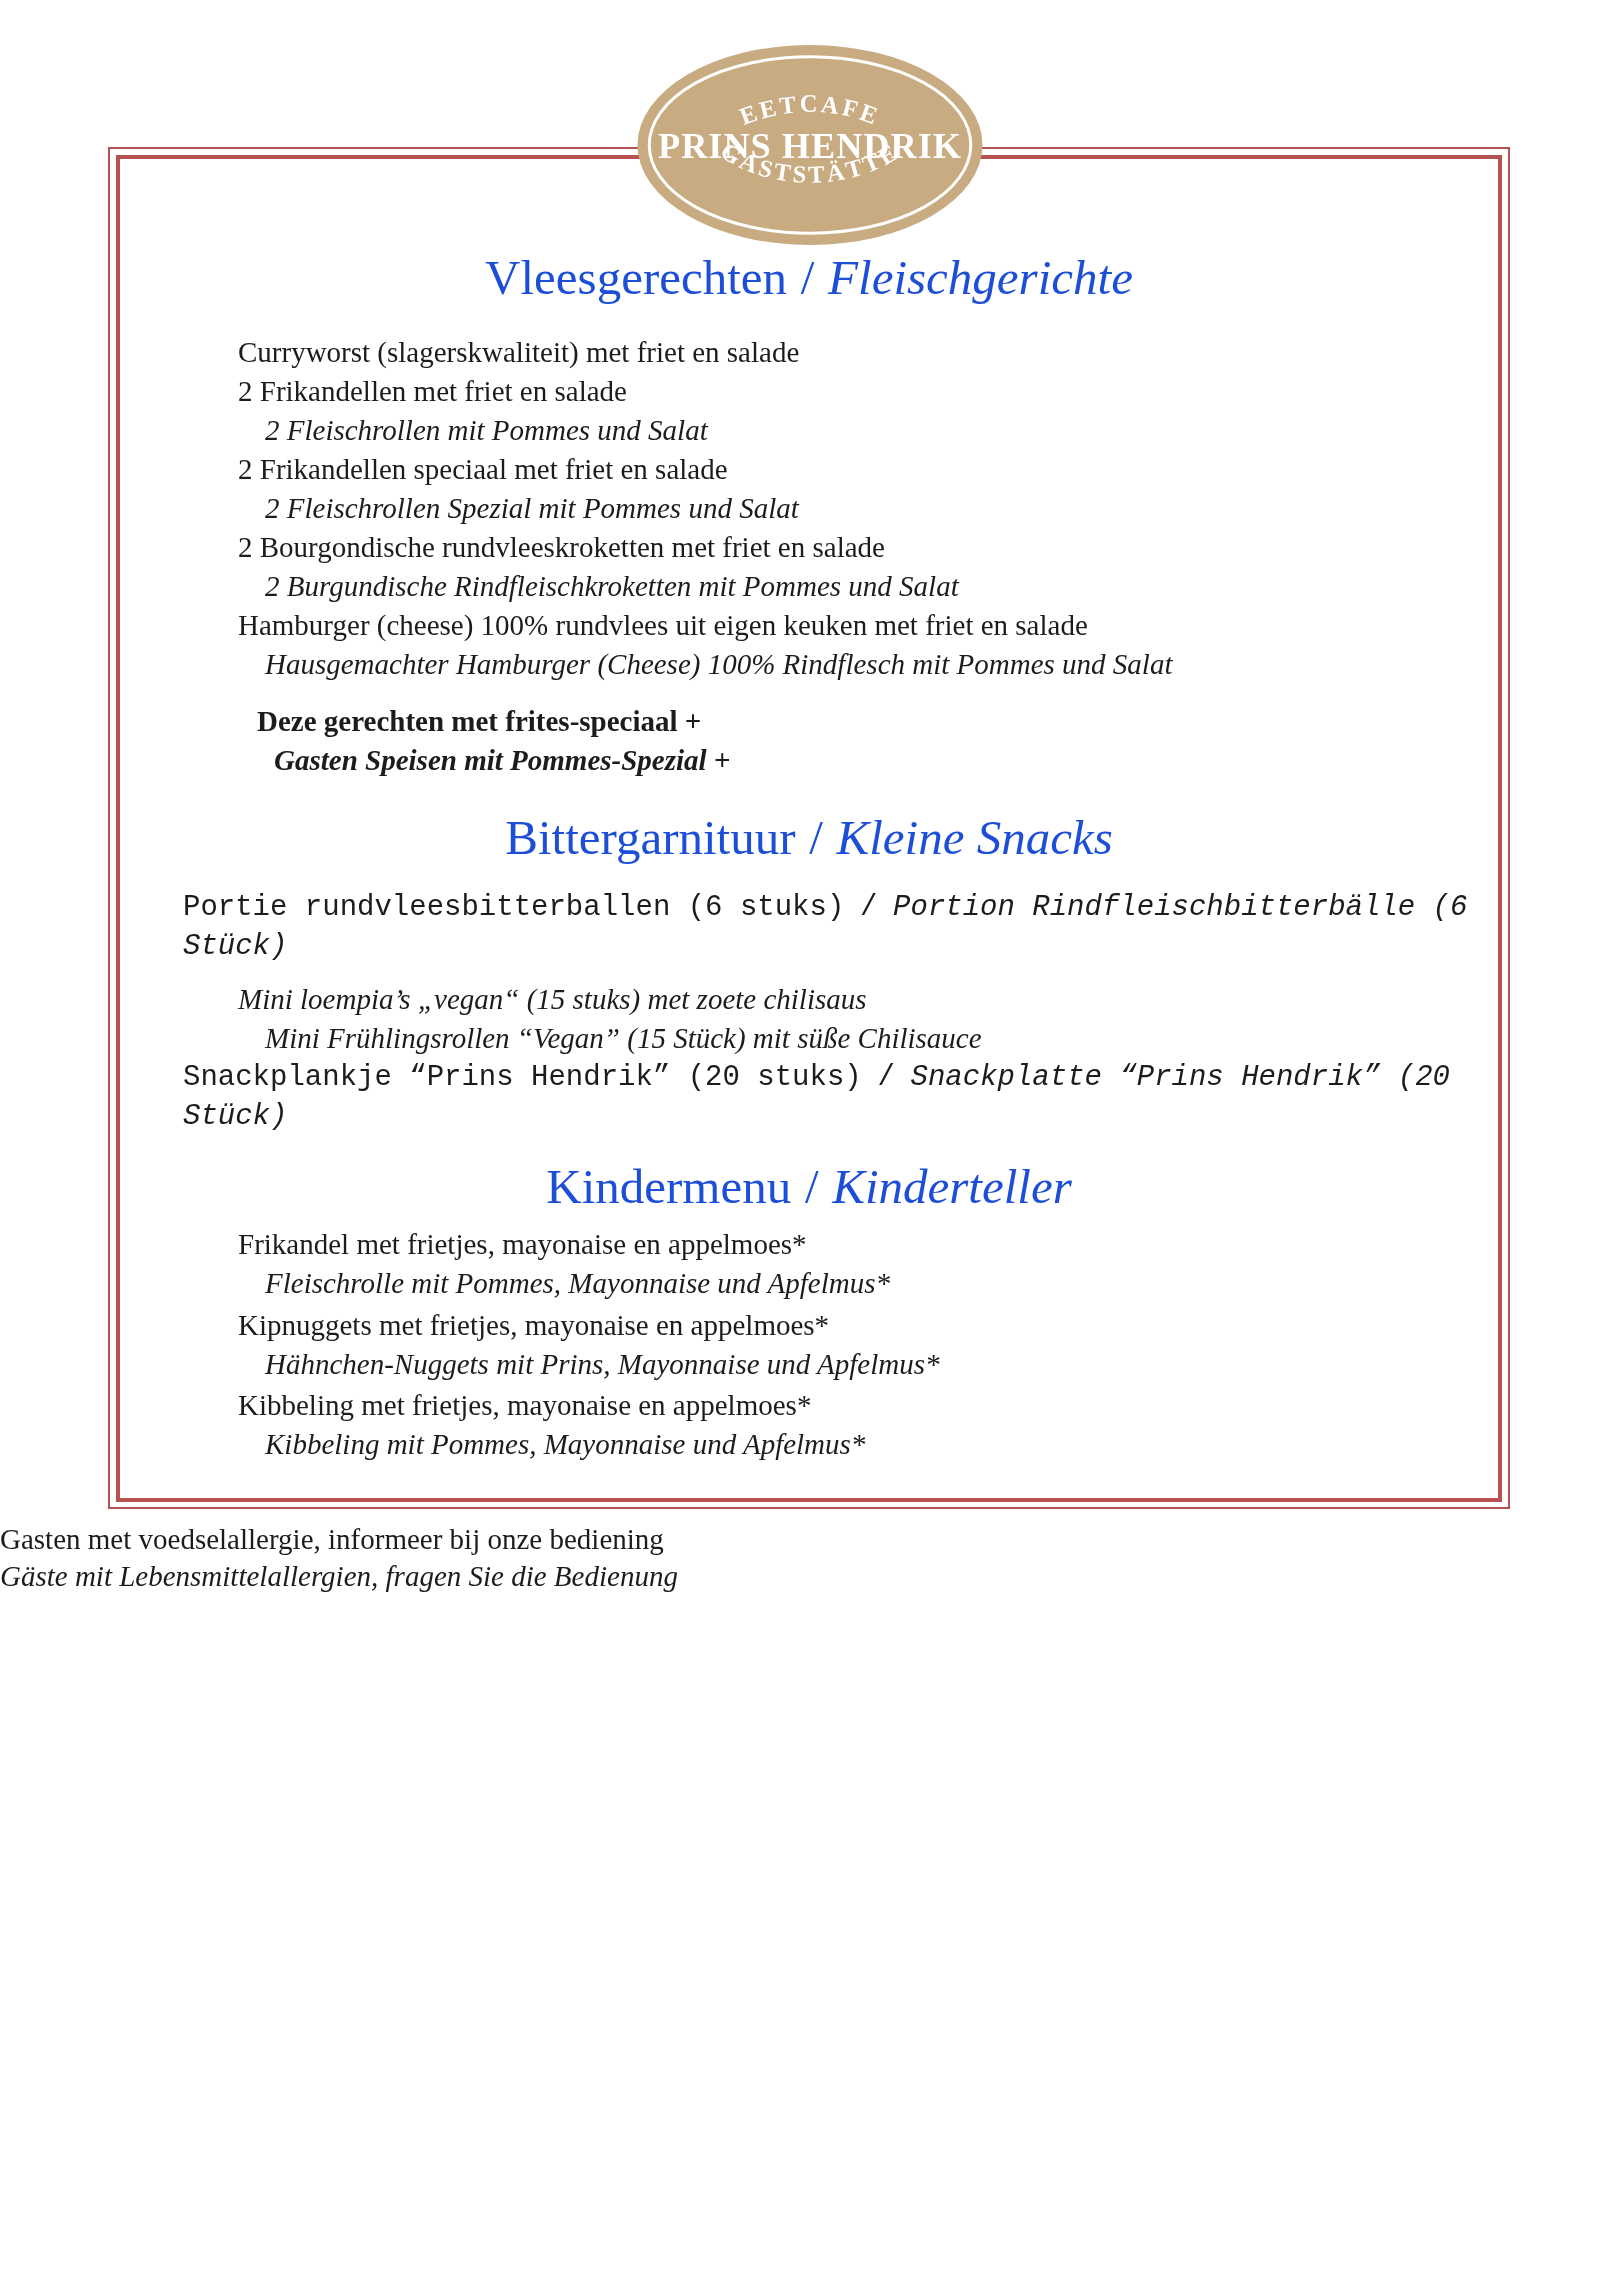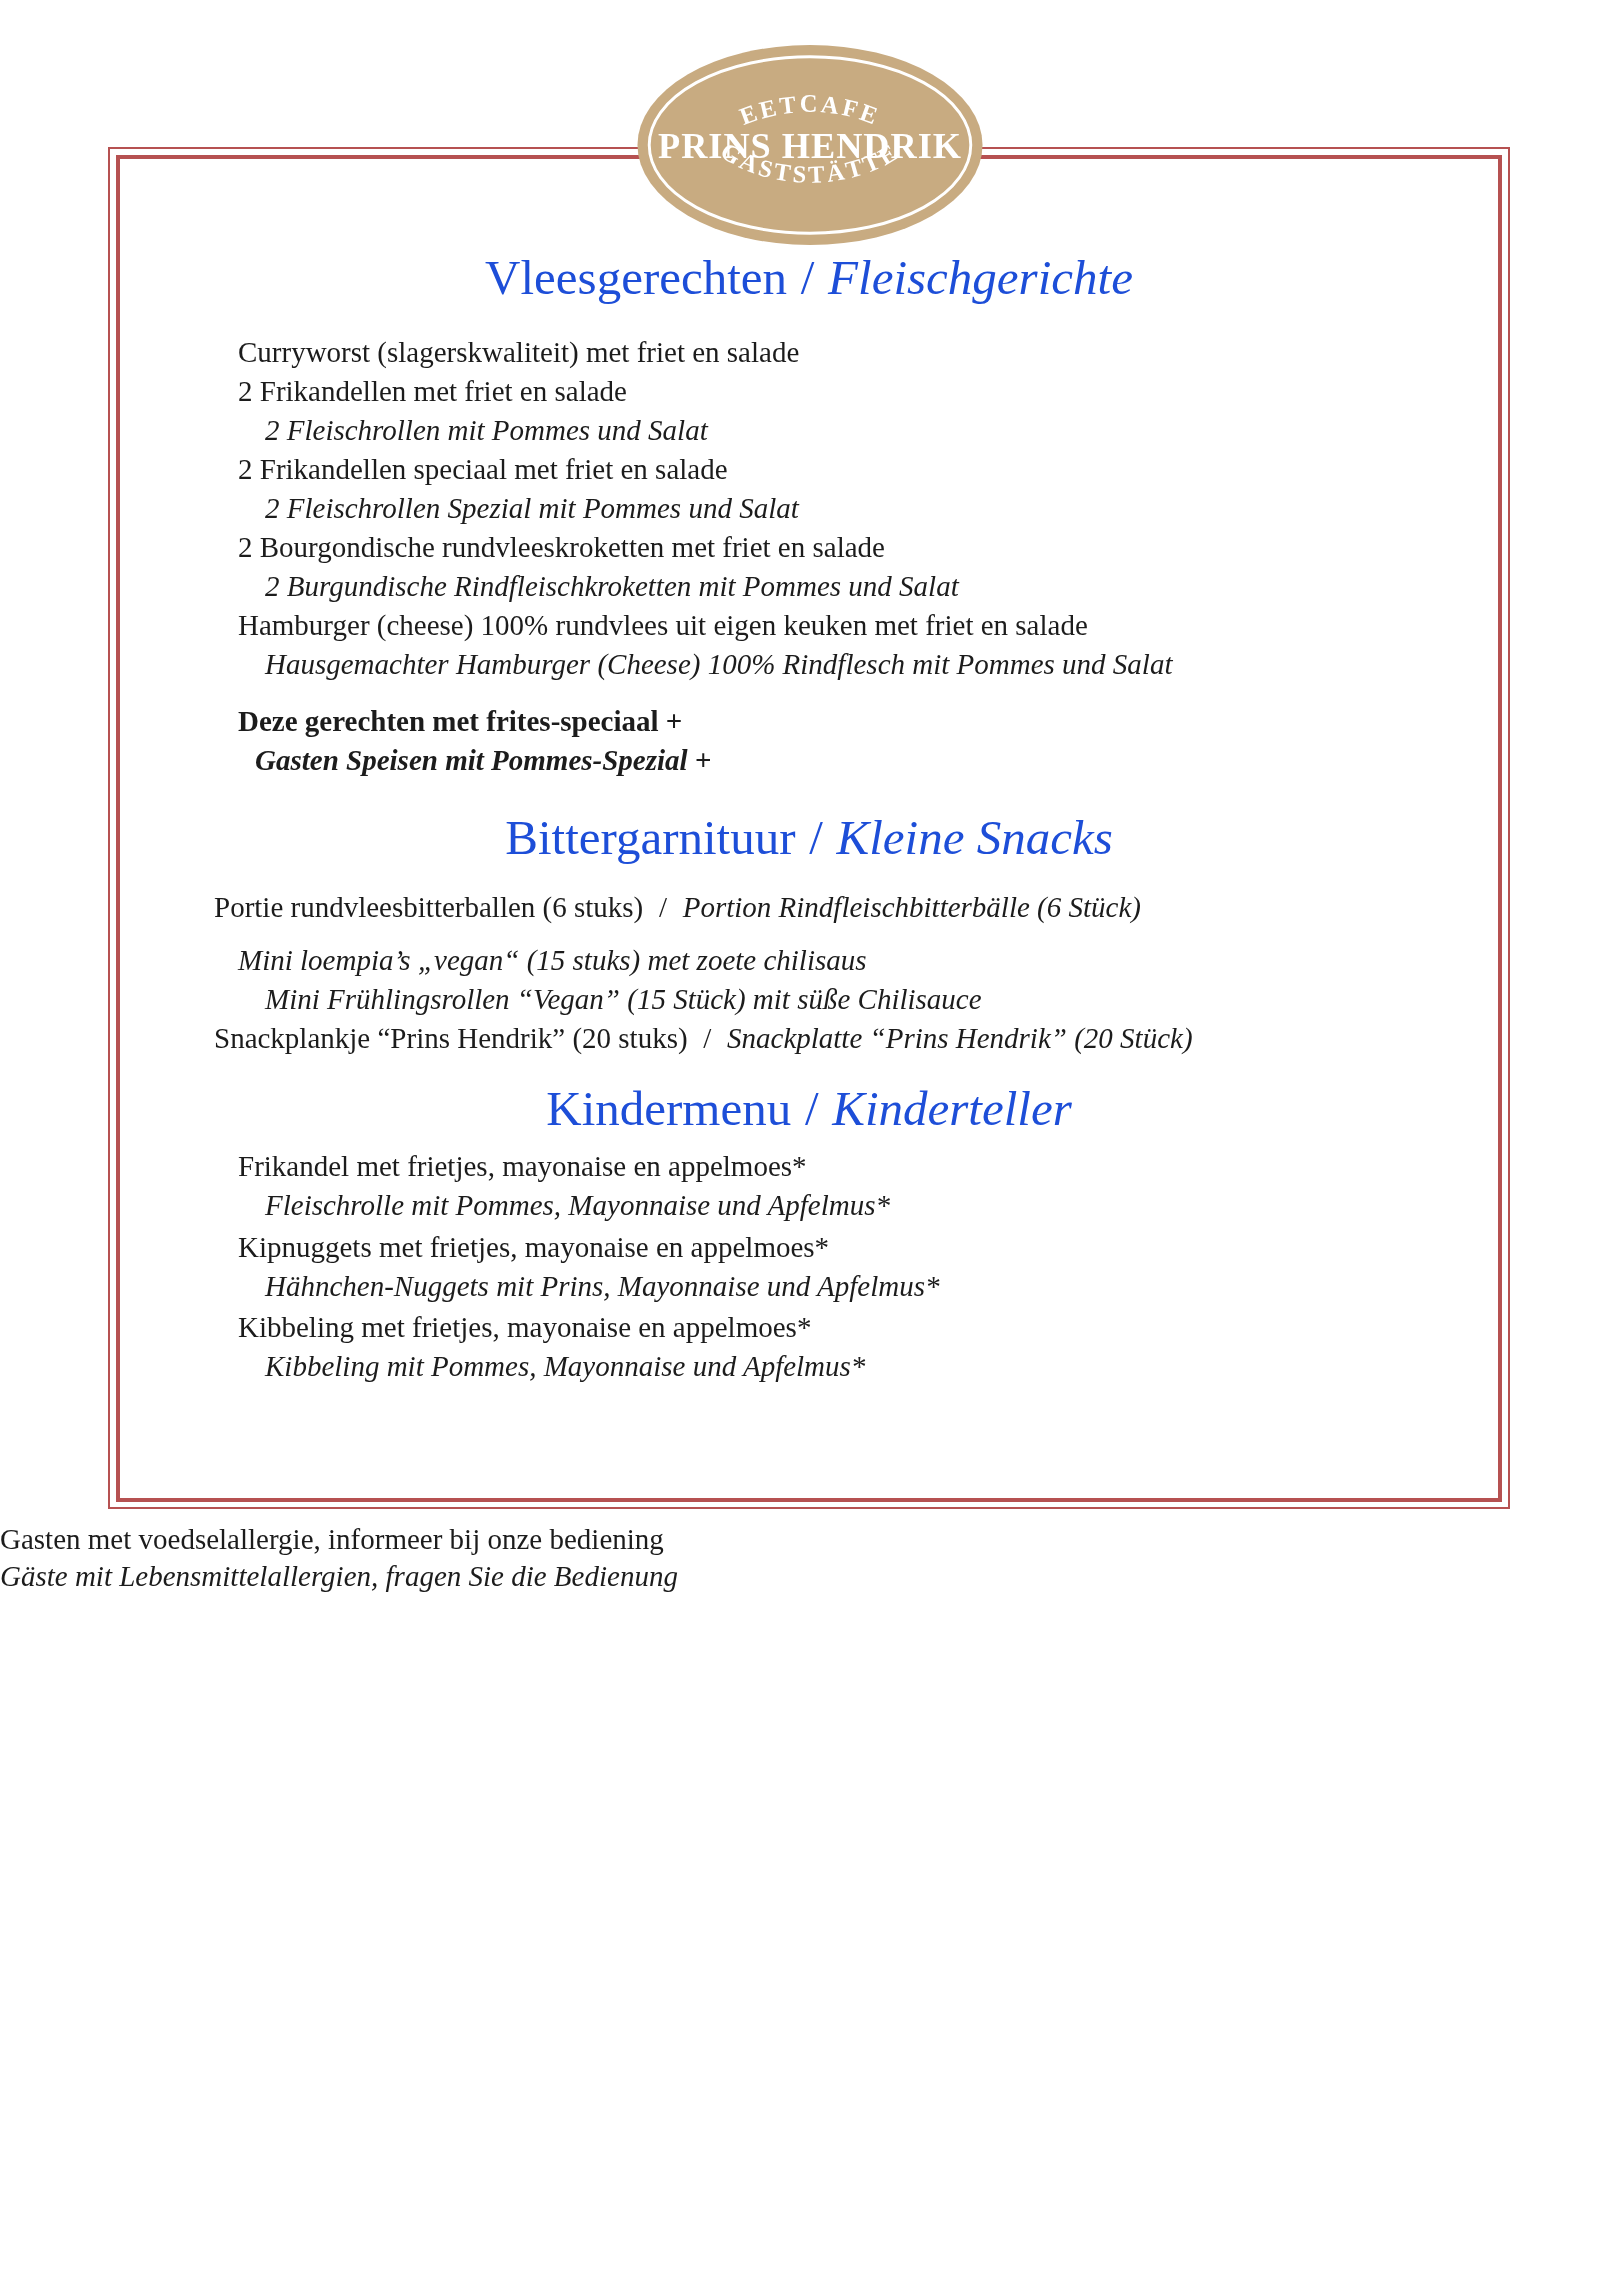--- a/index.html
+++ b/index.html
@@ -38,25 +38,25 @@
   .it{font-style:italic;}
   .t1{margin-top:102px;}
   .t2{margin-top:29px;}
   .t3{margin-top:21.6px;}
   .list{font-size:29px;line-height:39px;}
   .l1{margin-top:27.4px;}
   .l2{margin-top:21.6px;}
   .l3{margin-top:9.8px;}
   .nl-line{margin-left:130px;white-space:pre-wrap;}
   .de-line{margin-left:157px;font-style:italic;white-space:pre-wrap;}
-  .inline-line{margin-left:106px;white-space:pre-wrap;}
+  .inline-line{margin-left:75px;white-space:pre-wrap;font-family:Liberation Mono, monospace;}
   .inline-line .sep{margin:0 15.7px;}
   .gap-before{margin-top:14.7px;font-style:italic;}
   .pair{margin-bottom:2.9px;}
-  .note{margin-top:17.6px;font-size:29px;line-height:39px;font-weight:bold;}
+  .note{margin-top:17.6px;font-size:29px;line-height:39px;font-weight:bold;padding-left:19px;}
   .note .nl-line{margin-left:130px;}
   .note .de-line{margin-left:147px;}
   .footnote{
     margin-top:15.7px;text-align:center;
     font-size:30px;line-height:41px;font-weight:bold;white-space:pre-wrap;
   }
   
   .footer{
     position:absolute;left:0;top:1521px;width:1460px;
     text-align:left;font-size:29px;line-height:37px;z-index:1;

